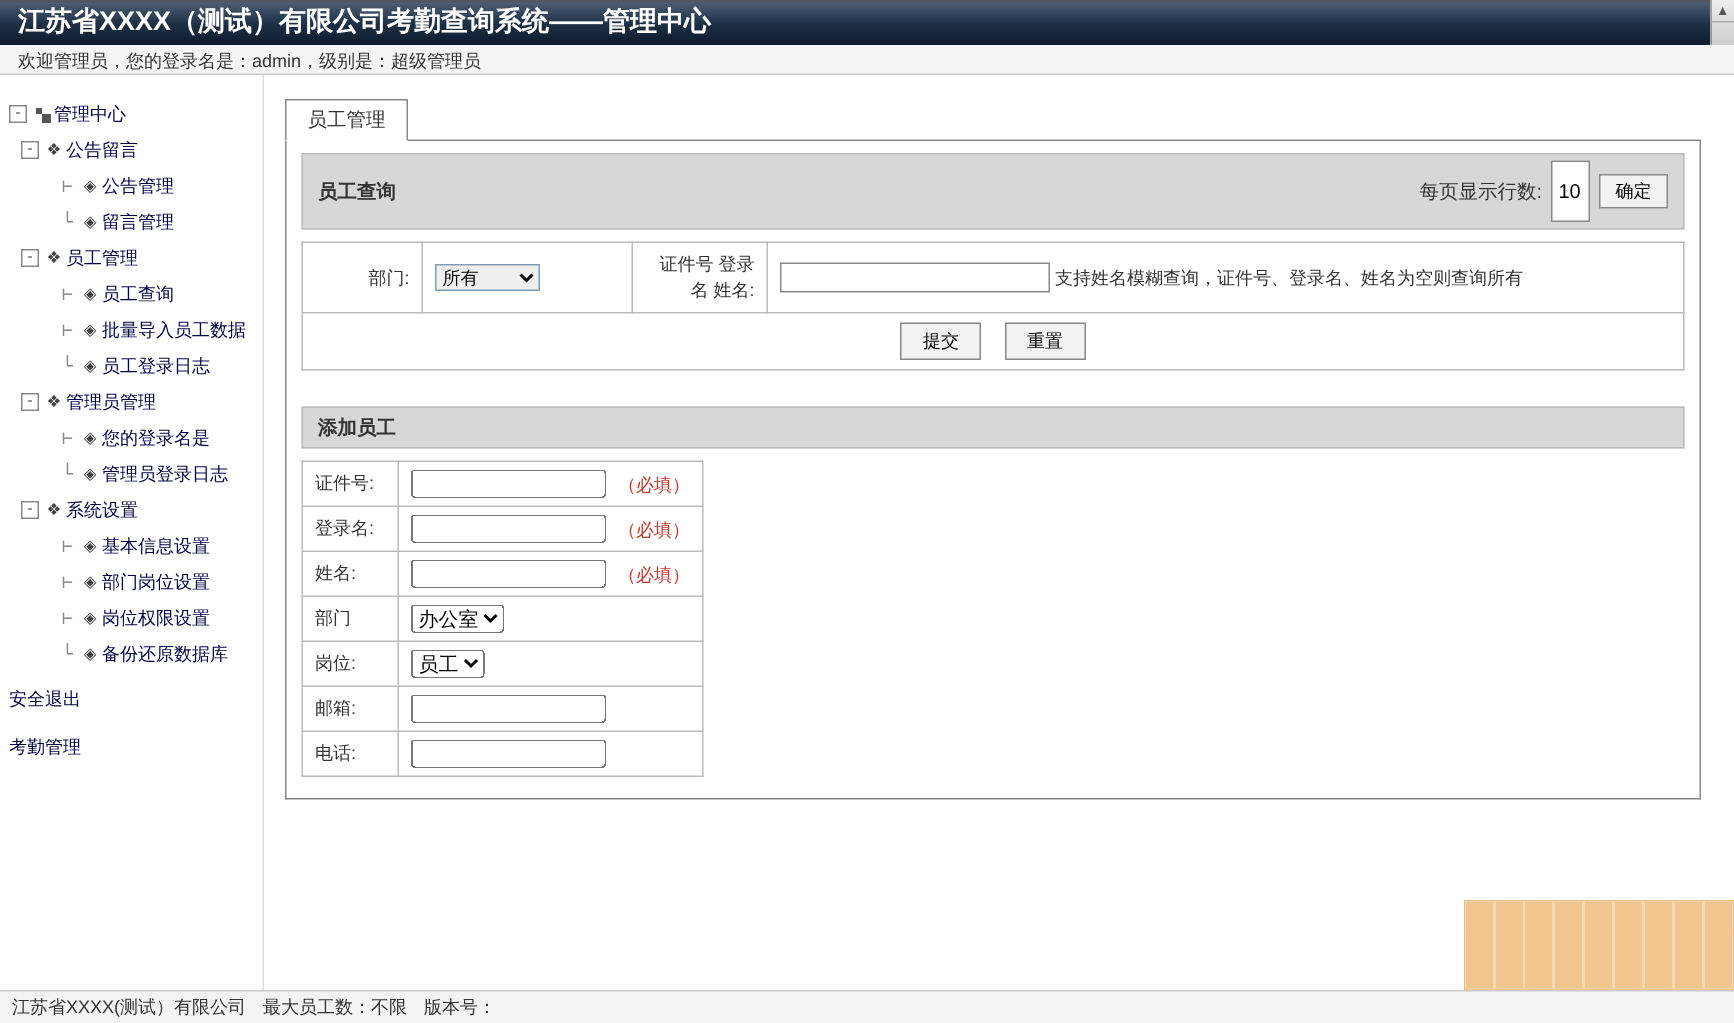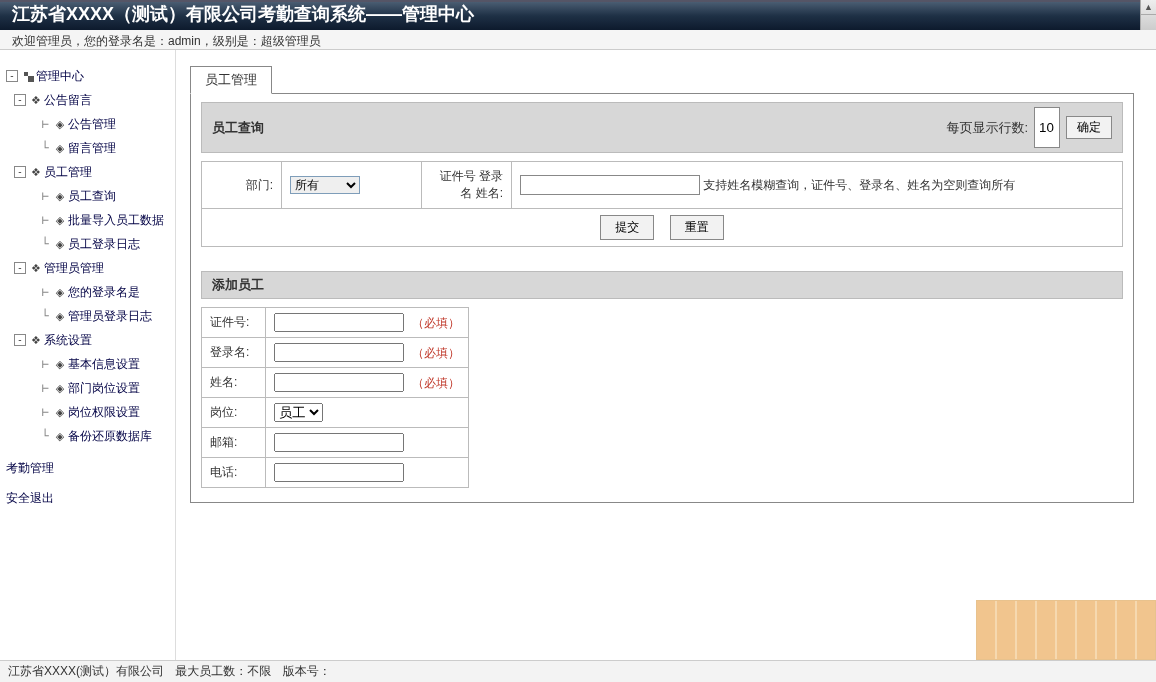--- a/index.html
+++ b/index.html
@@ -201,28 +201,28 @@
         </li>
       <li>
           <div class="t-row">
             <span class="indent" style="width:30px"></span>
             <span class="ln">└</span>
             <span class="ico node">◈</span>
             <span class="lbl">备份还原数据库</span>
           </div>
         </li>
 
+      <li style="margin-top:6px">
+          <div class="t-row">
+            <span class="plain">安全退出</span>
+          </div>
+        </li>
       <li style="margin-top:8px">
           <div class="t-row">
             <span class="plain">考勤管理</span>
-          </div>
-        </li>
-      <li style="margin-top:6px">
-          <div class="t-row">
-            <span class="plain">安全退出</span>
           </div>
         </li>
     </ul>
   </div>
 
   <div class="content">
     <div class="tab-strip">
       <div class="tab">员工管理</div>
     </div>
     <div class="panel">
@@ -273,20 +273,25 @@
           <td class="lbl">登录名:</td>
           <td><input type="text" style="width: 130px;"><span class="req">（必填）</span></td>
           <td style="border:none"></td>
         </tr>
         <tr>
           <td class="lbl">姓名:</td>
           <td><input type="text" style="width: 130px;"><span class="req">（必填）</span></td>
           <td style="border:none"></td>
         </tr>
         <tr>
+          <td class="lbl">部门</td>
+          <td><select><option>办公室</option></select></td>
+          <td style="border:none"></td>
+        </tr>
+        <tr>
           <td class="lbl">岗位:</td>
           <td><select><option>员工</option></select></td>
           <td style="border:none"></td>
         </tr>
         <tr>
           <td class="lbl">邮箱:</td>
           <td><input type="text" style="width: 130px;"></td>
           <td style="border:none"></td>
         </tr>
         <tr>

